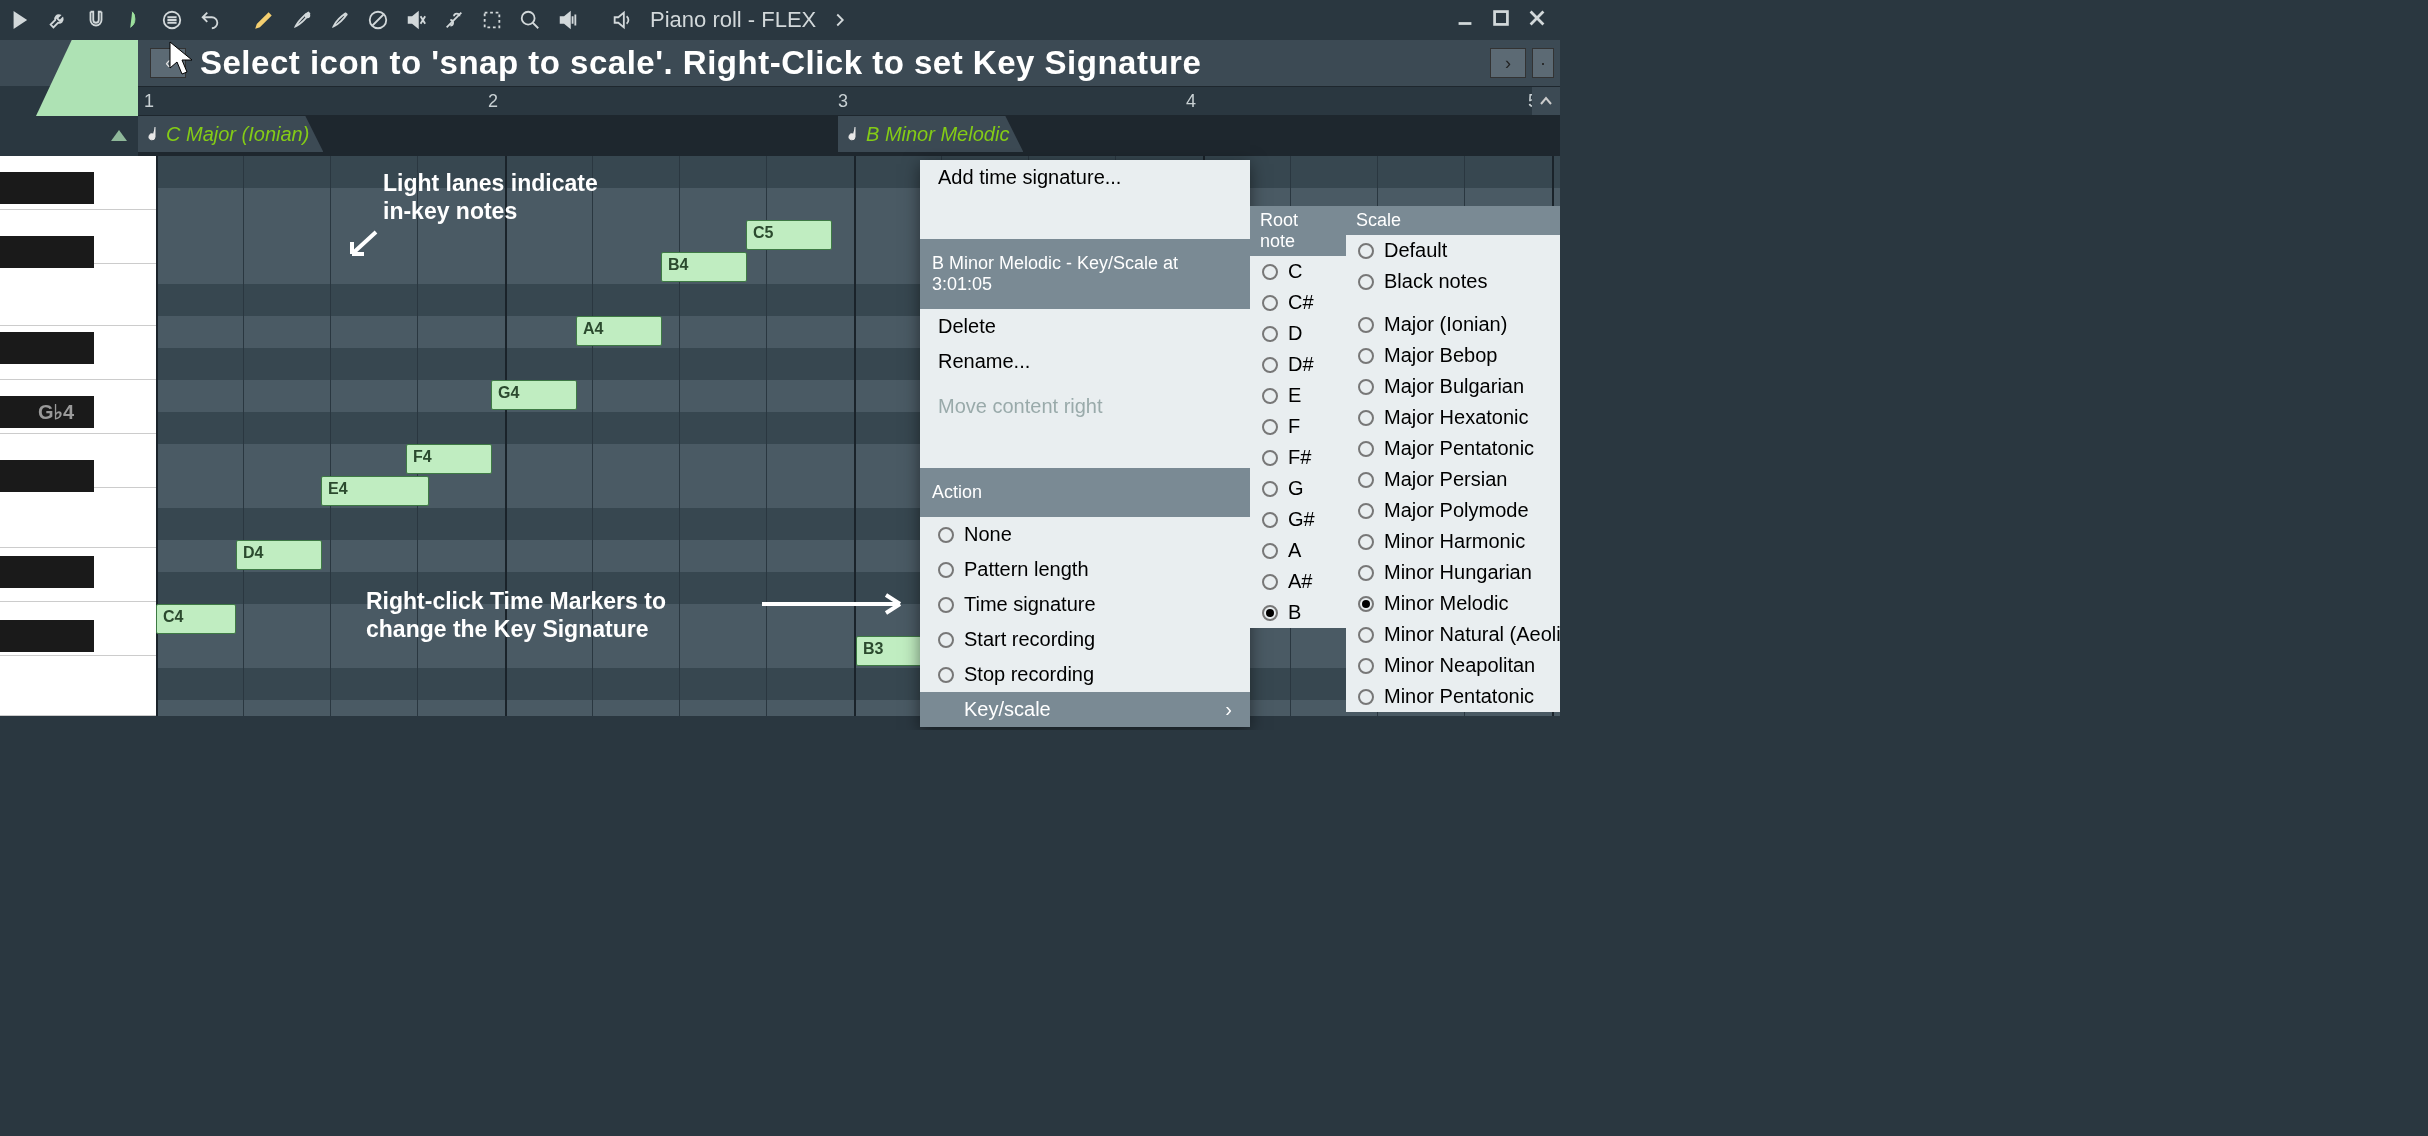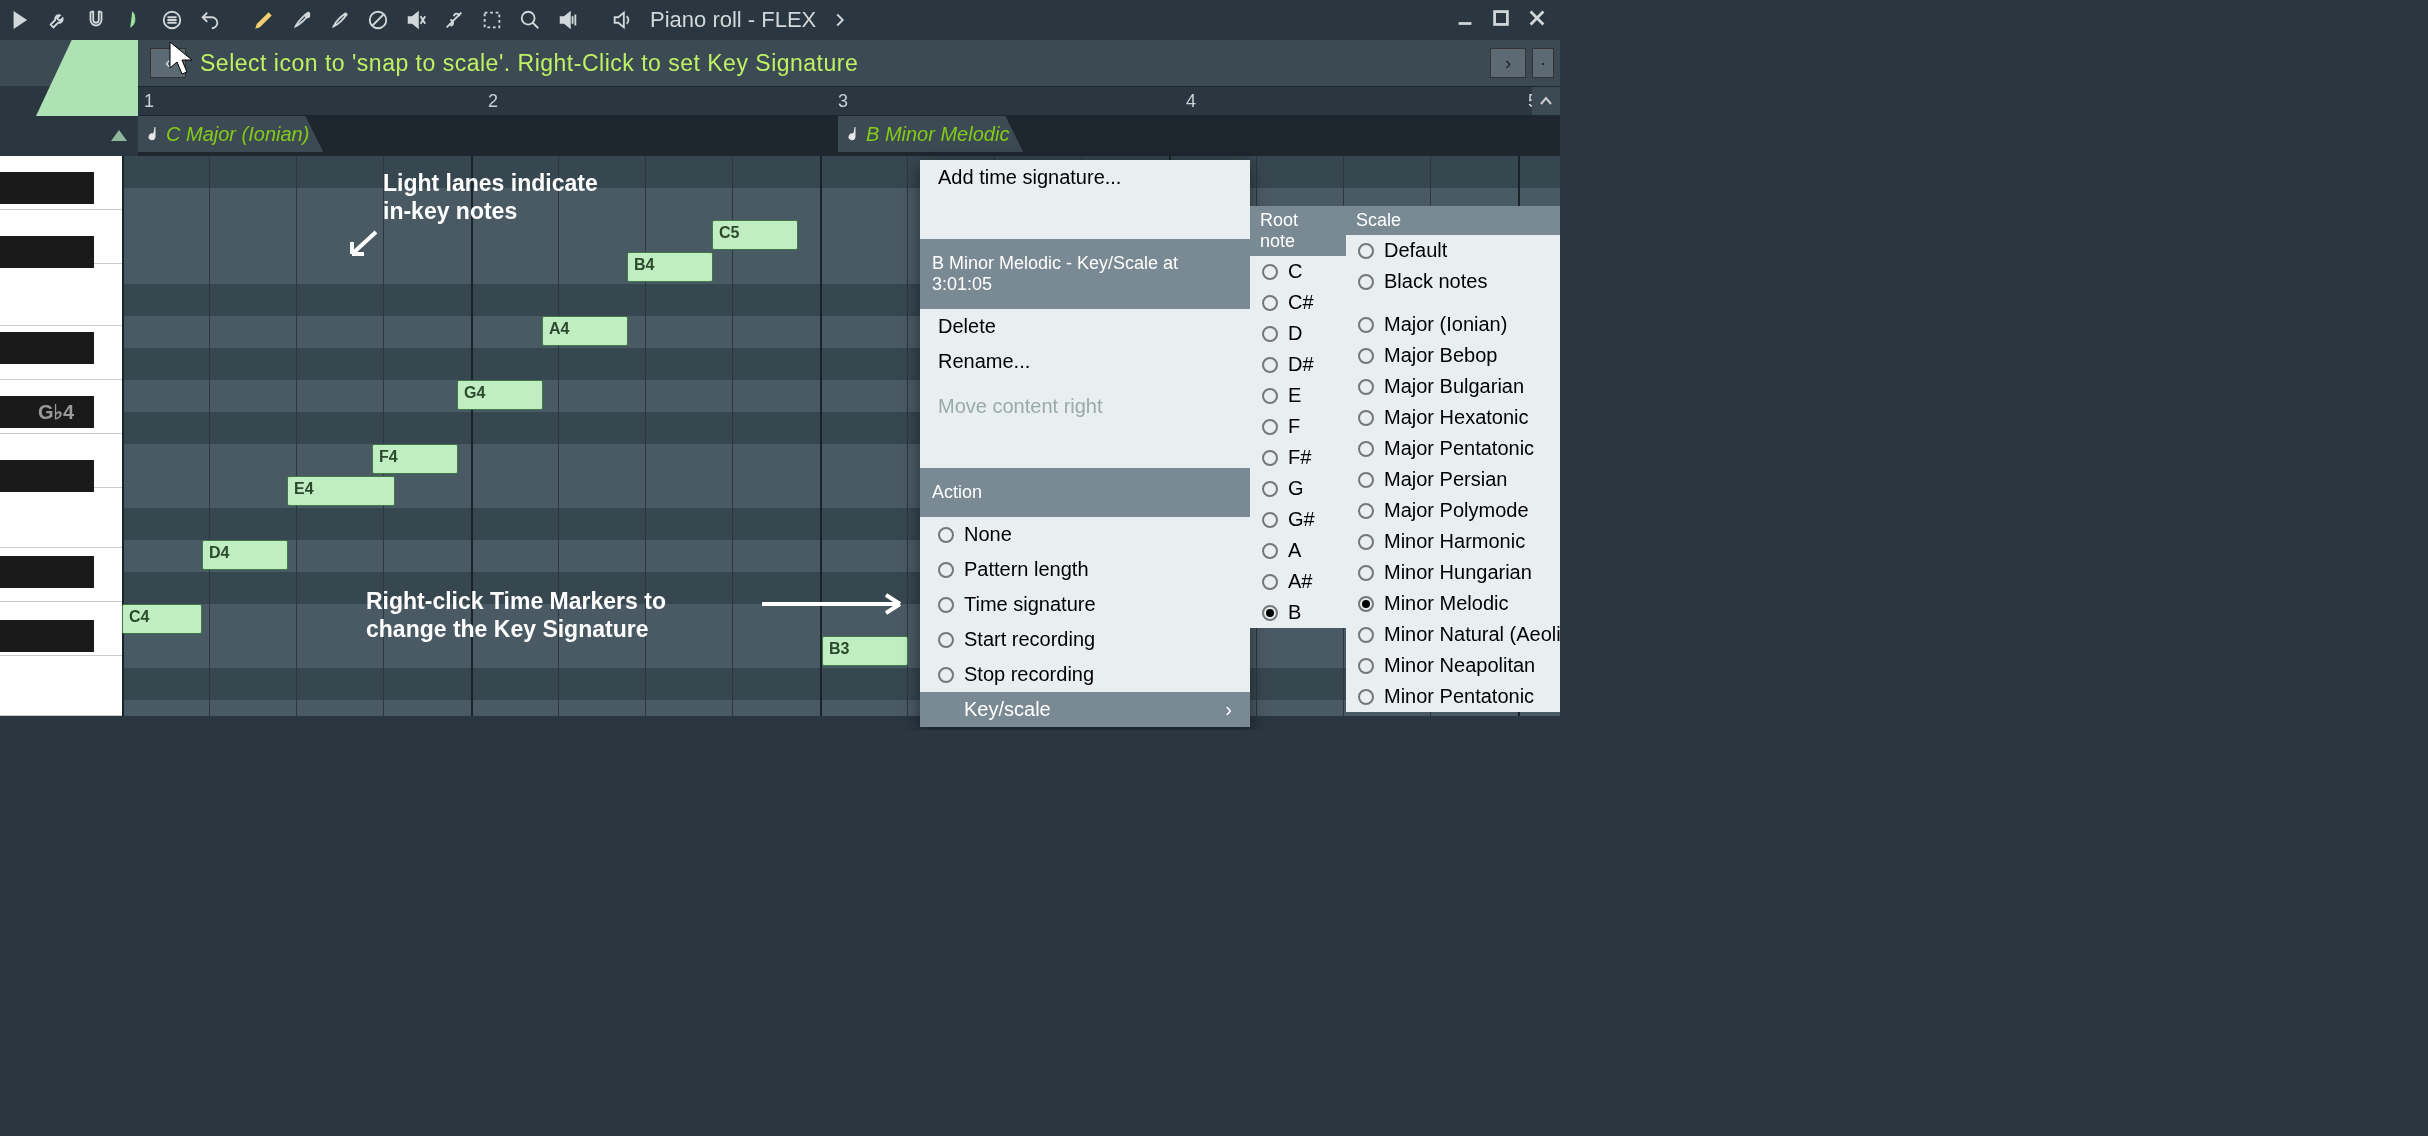--- a/index.html
+++ b/index.html
@@ -13,42 +13,42 @@
 .toolbar .ico.yellow svg { stroke:#f4cf70; fill:#f4cf70; }
 .toolbar .sep { width:6px; }
 .toolbar .title { color:#d2d8da; font-size:22px; margin-left:4px; white-space:nowrap; }
 .toolbar .spacer { flex:1; }
 .winbtns { display:flex; gap:14px; align-items:center; padding-right:6px; }
 .winbtns svg { width:22px; height:22px; stroke:#d2d8da; fill:none; stroke-width:3; }
 
 
 .anno-strip { height:46px; background:#3c4a54; display:flex; align-items:center; position:relative; }
 .anno-strip .arrow-btn { width:36px; height:30px; background:#5c6a74; display:flex; align-items:center;justify-content:center;border:1px solid #333;}
-.anno-strip .anno-text { color:#bef264; font-size:23px; font-weight:400; letter-spacing:.5px; padding-left:14px;}
+.anno-strip .anno-text { color:#ffffff; font-size:33px; font-weight:700; letter-spacing:.5px; padding-left:14px;}
 .anno-strip .right-btns{position:absolute;right:6px;display:flex;gap:6px;}
 .anno-strip .right-btns .arrow-btn{font-size:18px;color:#222;}
 
 
 .timeline { height:30px; background:#2a3740; position:relative; border-top:1px solid #1e272e; border-bottom:1px solid #1e272e; margin-left:138px; }
 .timeline .num { position:absolute; top:4px; color:#c8d0d3; font-size:18px; }
 .timeline .scrollup { position:absolute; right:0; top:0; width:28px; height:28px; background:#3c4a54; display:flex;align-items:center;justify-content:center;}
 .left-gutter-a { position:absolute; left:0; top:86px; width:138px; height:30px; background:#2a3740;}
 .left-gutter-a .wave{position:absolute;right:8px;top:6px;}
 .left-gutter-b { position:absolute; left:0; top:116px; width:138px; height:40px; background:#2a3740;}
 .left-gutter-b .tri{position:absolute;right:10px;top:12px;}
 
 
 .keytabs { height:40px; position:relative; margin-left:138px; background:#1e272e; }
 .keytab { position:absolute; top:0; height:36px; display:flex; align-items:center; padding:0 14px 0 8px; background:#3c4a54; color:#84cc16; font-size:20px; font-style:italic;
   clip-path: polygon(0 0, calc(100% - 18px) 0, 100% 100%, 0 100%); gap:6px;}
 .keytab svg{width:14px;height:18px;stroke:#e8e8e8;fill:#e8e8e8;}
 
 
 .workarea { position:absolute; left:0; top:156px; right:0; bottom:14px; display:flex; }
-.piano { width:122px; background:#fff; position:relative; }
+.piano { width:156px; background:#fff; position:relative; }
 .piano .tab-shape{position:absolute;top:-116px;left:36px;width:102px;height:76px;background:#aee2b4;
   clip-path:polygon(35% 0,100% 0,100% 100%,0 100%);}
 .piano .wkey { position:absolute; left:0; right:0; border-bottom:1px solid #ccc; }
 .piano .bkey { position:absolute; left:0; height:32px; background:#1a1a1a; width:94px; }
 .piano .klabel { position:absolute; left:38px; color:#9a9a9a; font-size:20px; font-weight:600; }
 
 .grid { flex:1; position:relative; background:#b91c1c; overflow:hidden; }
 .grid .row { position:absolute; left:0; right:0; height:32px; }
 .grid .row.light { background:#4a5a64; }
 .grid .row.dark  { background:#374750; }

